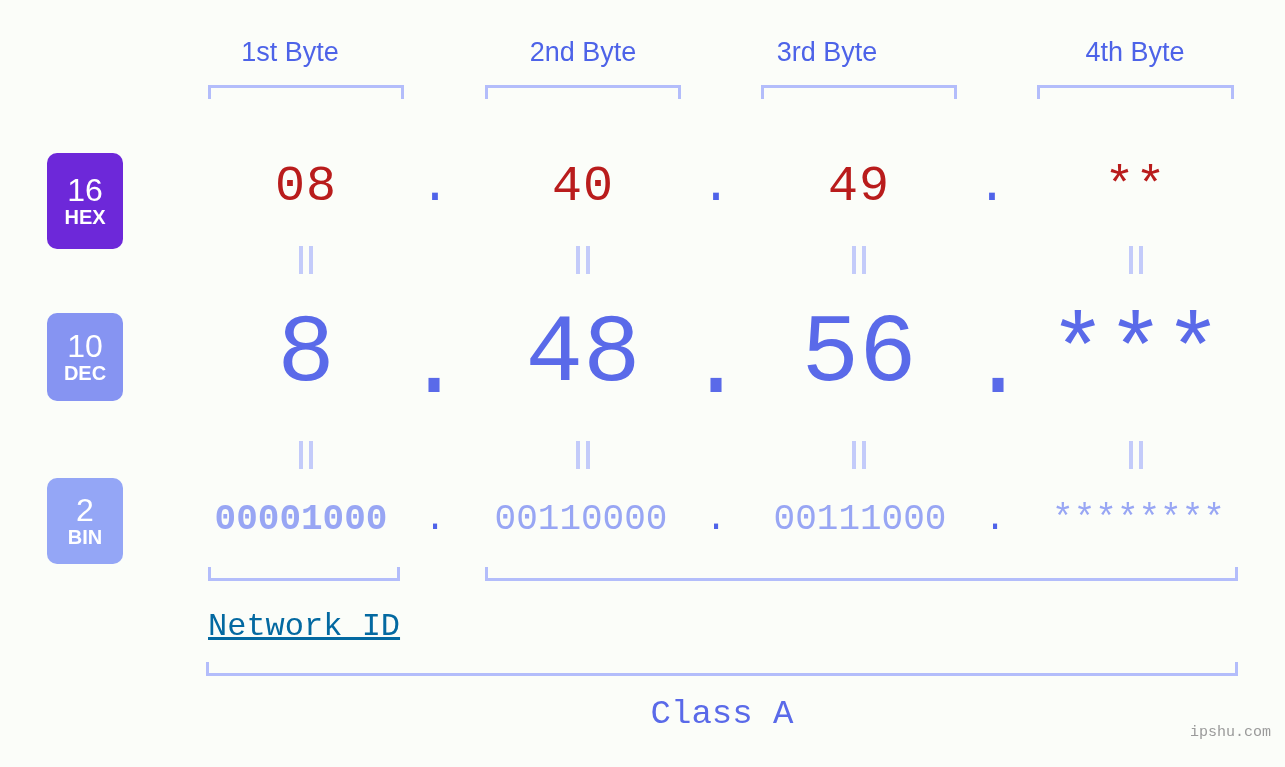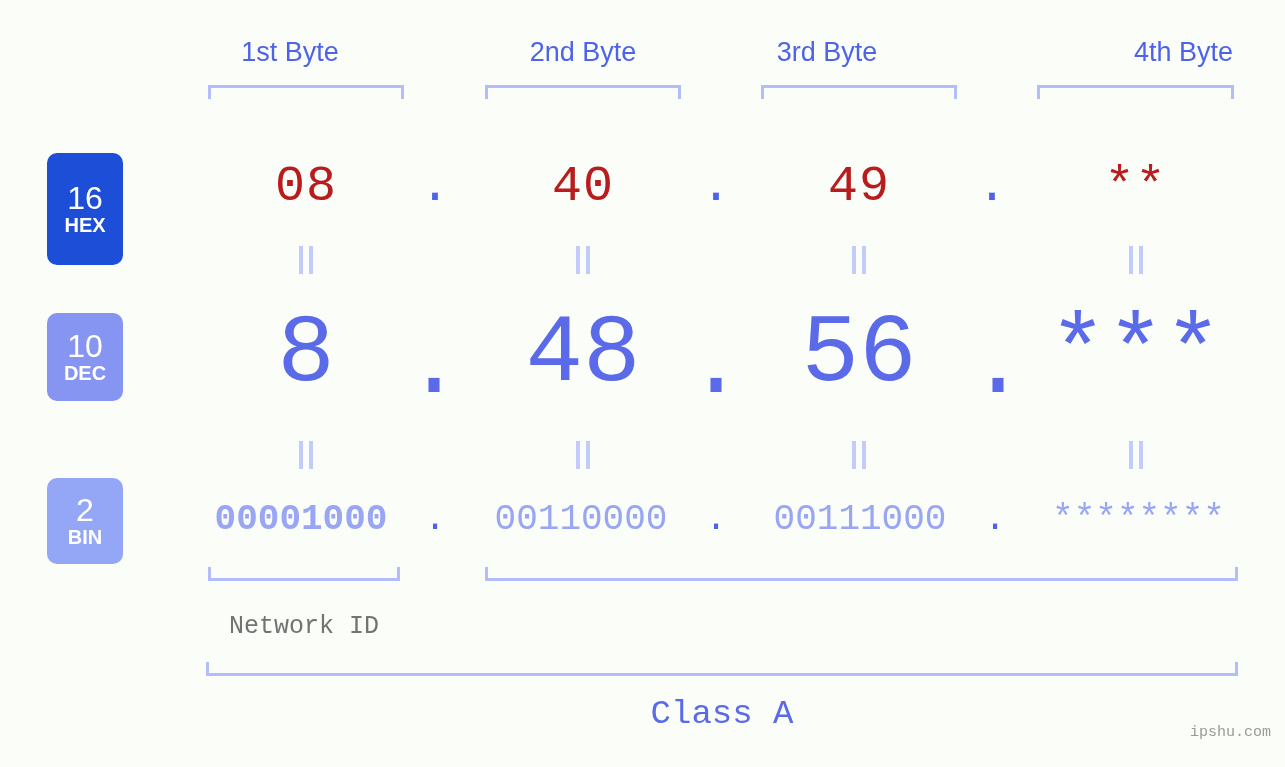--- a/index.html
+++ b/index.html
@@ -67,21 +67,21 @@
   .badge .num {
     font-size: 32px;
     line-height: 32px;
     font-weight: 400;
   }
   .badge .sub {
     font-size: 20px;
     line-height: 22px;
     font-weight: 700;
   }
-  #badge-hex { top: 153px;  height: 112px; background: #1d4ed8; }
+  #badge-hex { top: 153px;  height: 96px; background: #6d28d9; }
   #badge-dec { top: 313px;  height: 88px; background: #8694f2; }
   #badge-bin { top: 478px;  height: 86px; background: #94a6f6; }
 
   
   .cell {
     position: absolute;
     text-align: center;
     white-space: nowrap;
     font-family: "Liberation Mono", "DejaVu Sans Mono", monospace;
   }
@@ -163,25 +163,26 @@
     height: 28px;
     background: #c3cbfa;
     margin: 0 3px;
     vertical-align: middle;
   }
 
   
   .id-label {
     position: absolute;
     text-align: center;
-    color: #737373;
-    font-size: 25px;
+    color: #0369a1;
+    font-size: 32px;
     line-height: 34px;
     font-family: "Liberation Mono", "DejaVu Sans Mono", monospace;
     white-space: nowrap;
+    text-decoration: underline;
   }
   .class-label {
     position: absolute;
     text-align: center;
     color: #5a6ae9;
     font-size: 34px;
     line-height: 44px;
     font-family: "Liberation Mono", "DejaVu Sans Mono", monospace;
     white-space: nowrap;
   }
@@ -195,21 +196,21 @@
   }
 </style>
 </head>
 <body>
 
 <div class="stage">
 
   <div class="byte-label" style="left:192px; width:196px;">1st Byte</div>
   <div class="byte-label" style="left:485px; width:196px;">2nd Byte</div>
   <div class="byte-label" style="left:729px; width:196px;">3rd Byte</div>
-  <div class="byte-label" style="left:1037px; width:196px;text-align:right;">4th Byte</div>
+  <div class="byte-label" style="left:1037px; width:196px;">4th Byte</div>
 
   <div class="bracket bracket-down" style="left:208px; top:85px; width:196px;"></div>
   <div class="bracket bracket-down" style="left:485px; top:85px; width:196px;"></div>
   <div class="bracket bracket-down" style="left:761px; top:85px; width:196px;"></div>
   <div class="bracket bracket-down" style="left:1037px; top:85px; width:197px;"></div>
 
   <div class="badge" id="badge-hex">
     <span class="num">16</span>
     <span class="sub">HEX</span>
   </div>

